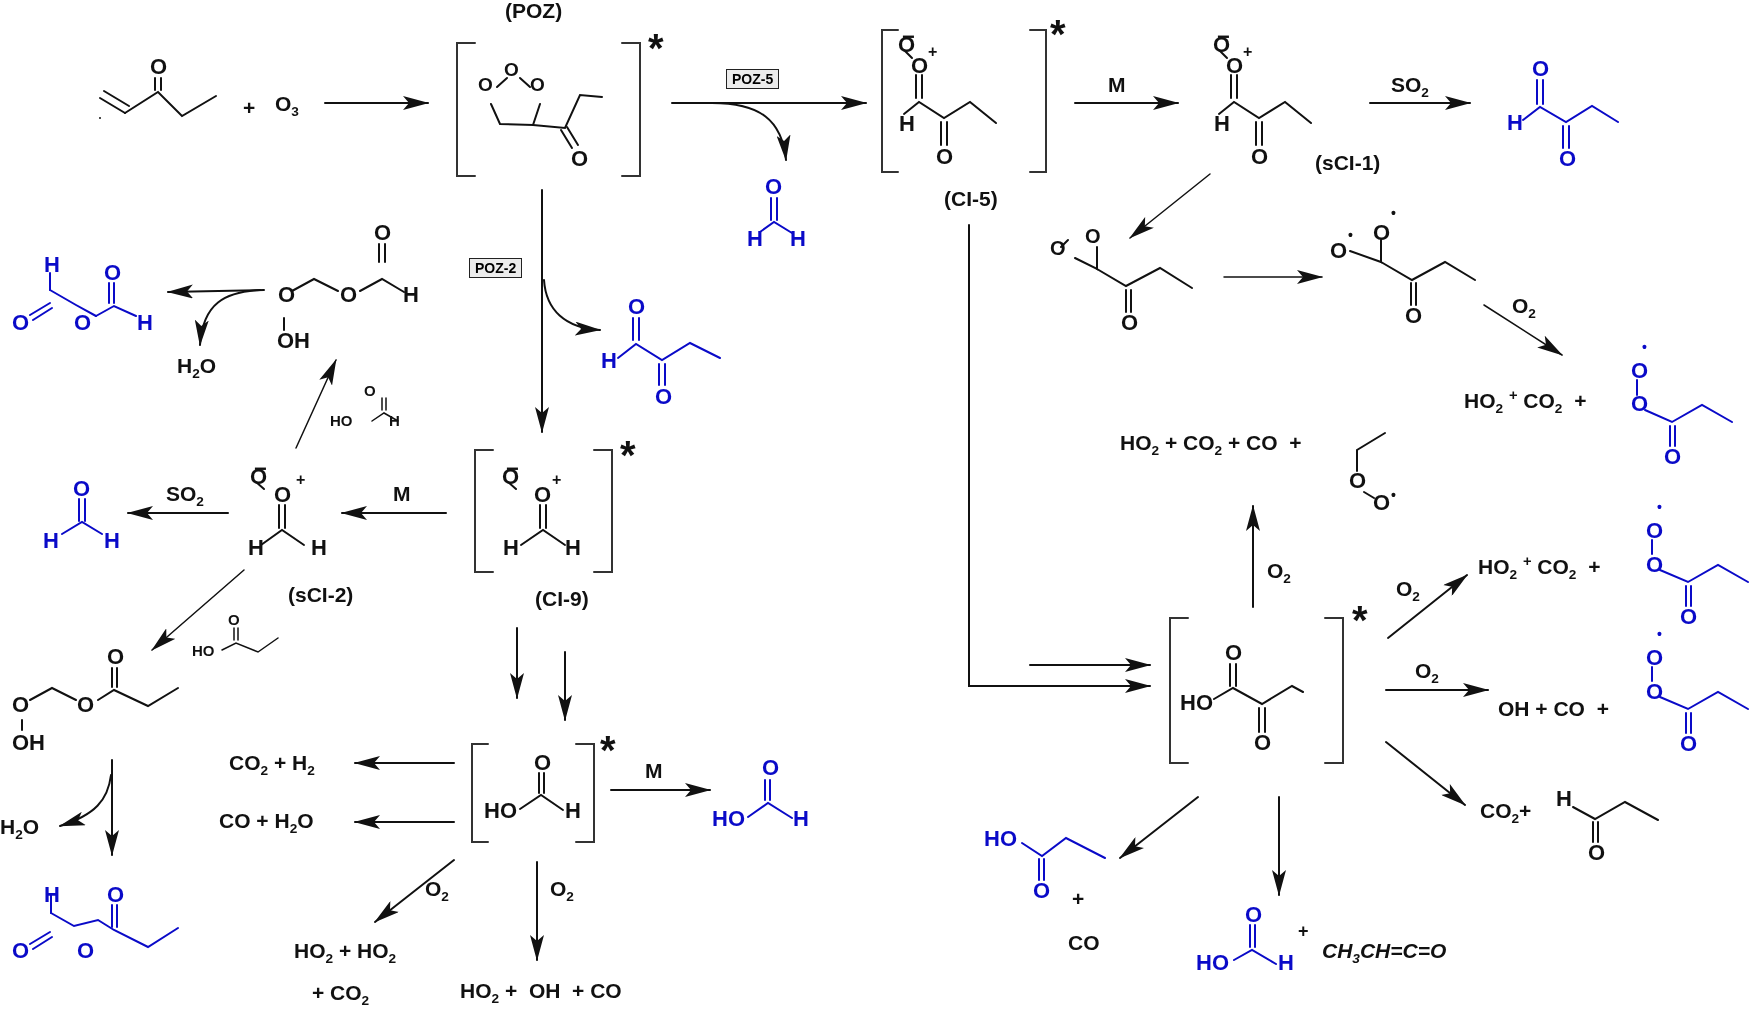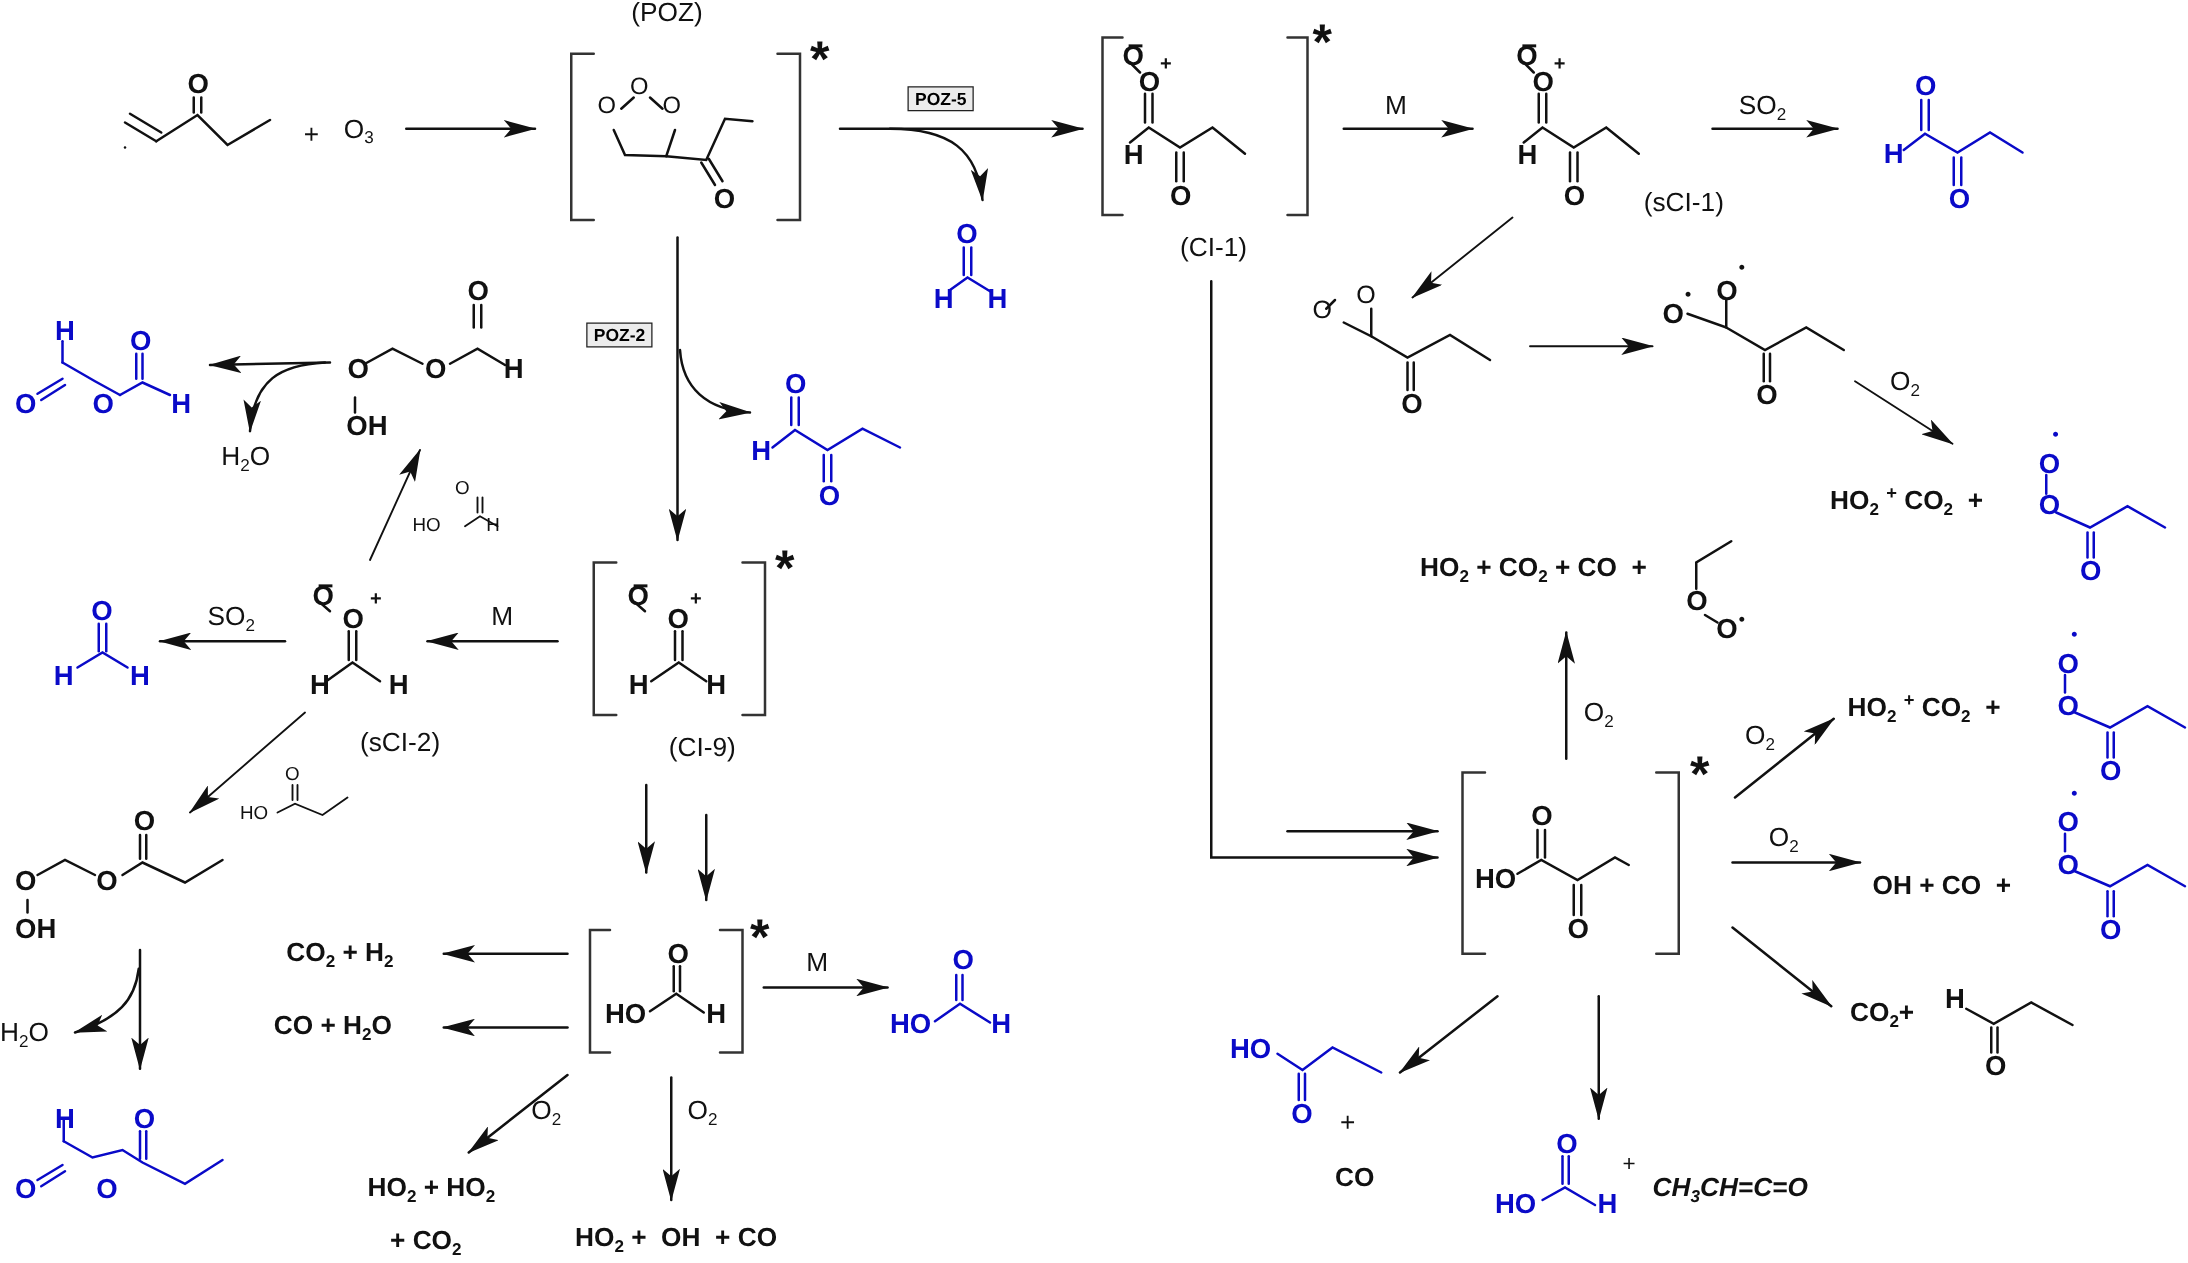--- a/index.html
+++ b/index.html
@@ -1,19 +1,19 @@
 <!DOCTYPE html>
 <html><head>
 <meta charset="utf-8">
 <style>
   html,body{margin:0;padding:0;background:#ffffff;}
   body{width:1750px;height:1010px;position:relative;overflow:hidden;font-family:"Liberation Sans",sans-serif;}
   #scheme{position:absolute;left:0;top:0;width:1750px;height:1010px;}
   .lbl{position:absolute;font-family:"Liberation Sans",sans-serif;color:#111;white-space:nowrap;line-height:1;}
-  .reg{font-size:21px;font-weight:normal;}
+  .reg{font-size:21px;font-weight:bold;}
   .bold{font-size:21px;font-weight:bold;}
   .blue{color:#0a0ac8;}
   .atom{font-size:22px;font-weight:bold;}
   .star{font-size:40px;font-weight:bold;}
   .box{position:absolute;border:1.5px solid #222;background:#ececec;font-weight:bold;font-size:14px;padding:2px 5px;line-height:1;}
   sub{font-size:0.65em;vertical-align:-0.35em;line-height:0;}
   sup{font-size:0.7em;line-height:0;}
   svg line, svg polyline, svg path{stroke-linecap:round;}
 </style>
 </head>
@@ -295,21 +295,21 @@
 <span class="lbl atom blue" style="left:747px;top:228px;">H</span>
 <span class="lbl atom blue" style="left:790px;top:228px;">H</span>
 
 <span class="lbl atom" style="left:898px;top:34px;">O</span>
 <span class="lbl atom" style="left:902px;top:26px;">−</span>
 <span class="lbl atom" style="left:911px;top:55px;">O</span>
 <span class="lbl atom" style="left:928px;top:44px;font-size:16px;">+</span>
 <span class="lbl atom" style="left:899px;top:113px;">H</span>
 <span class="lbl atom" style="left:936px;top:146px;">O</span>
 <span class="lbl star" style="left:1050px;top:14px;">*</span>
-<span class="lbl reg" style="left:944px;top:188px;">(CI-1)</span>
+<span class="lbl reg" style="left:944px;top:188px;">(CI-5)</span>
 
 <span class="lbl reg" style="left:1108px;top:74px;">M</span>
 
 <span class="lbl atom" style="left:1213px;top:34px;">O</span>
 <span class="lbl atom" style="left:1217px;top:26px;">−</span>
 <span class="lbl atom" style="left:1226px;top:55px;">O</span>
 <span class="lbl atom" style="left:1243px;top:44px;font-size:16px;">+</span>
 <span class="lbl atom" style="left:1214px;top:113px;">H</span>
 <span class="lbl atom" style="left:1251px;top:146px;">O</span>
 <span class="lbl reg" style="left:1315px;top:152px;">(sCI-1)</span>
@@ -414,21 +414,21 @@
 <span class="lbl atom" style="left:1405px;top:305px;">O</span>
 
 <span class="lbl reg" style="left:1512px;top:295px;"><span>O</span><sub>2</sub></span>
 
 <span class="lbl bold" style="left:1464px;top:390px;"><span>HO</span><sub>2</sub> <sup>+</sup> <span>CO</span><sub>2</sub>&nbsp; <span>+</span></span>
 <span class="lbl atom blue" style="left:1631px;top:360px;">O</span>
 <span class="lbl atom blue" style="left:1642px;top:340px;font-size:14px;">•</span>
 <span class="lbl atom blue" style="left:1631px;top:393px;">O</span>
 <span class="lbl atom blue" style="left:1664px;top:446px;">O</span>
 
-<span class="lbl bold" style="left:1120px;top:444px;margin-left:16px;"><span>HO</span><sub>2</sub> <span>+</span> <span>CO</span><sub>2</sub> <span>+</span> <span>CO</span>&nbsp; <span>+</span></span>
+<span class="lbl bold" style="left:1120px;top:432px;"><span>HO</span><sub>2</sub> <span>+</span> <span>CO</span><sub>2</sub> <span>+</span> <span>CO</span>&nbsp; <span>+</span></span>
 <span class="lbl atom" style="left:1349px;top:470px;">O</span>
 <span class="lbl atom" style="left:1373px;top:492px;">O</span>
 <span class="lbl atom" style="left:1391px;top:488px;font-size:14px;">•</span>
 
 <span class="lbl reg" style="left:1267px;top:560px;"><span>O</span><sub>2</sub></span>
 
 <span class="lbl atom" style="left:1225px;top:642px;">O</span>
 <span class="lbl atom" style="left:1180px;top:692px;">HO</span>
 <span class="lbl atom" style="left:1254px;top:732px;">O</span>
 <span class="lbl star" style="left:1352px;top:600px;">*</span>

